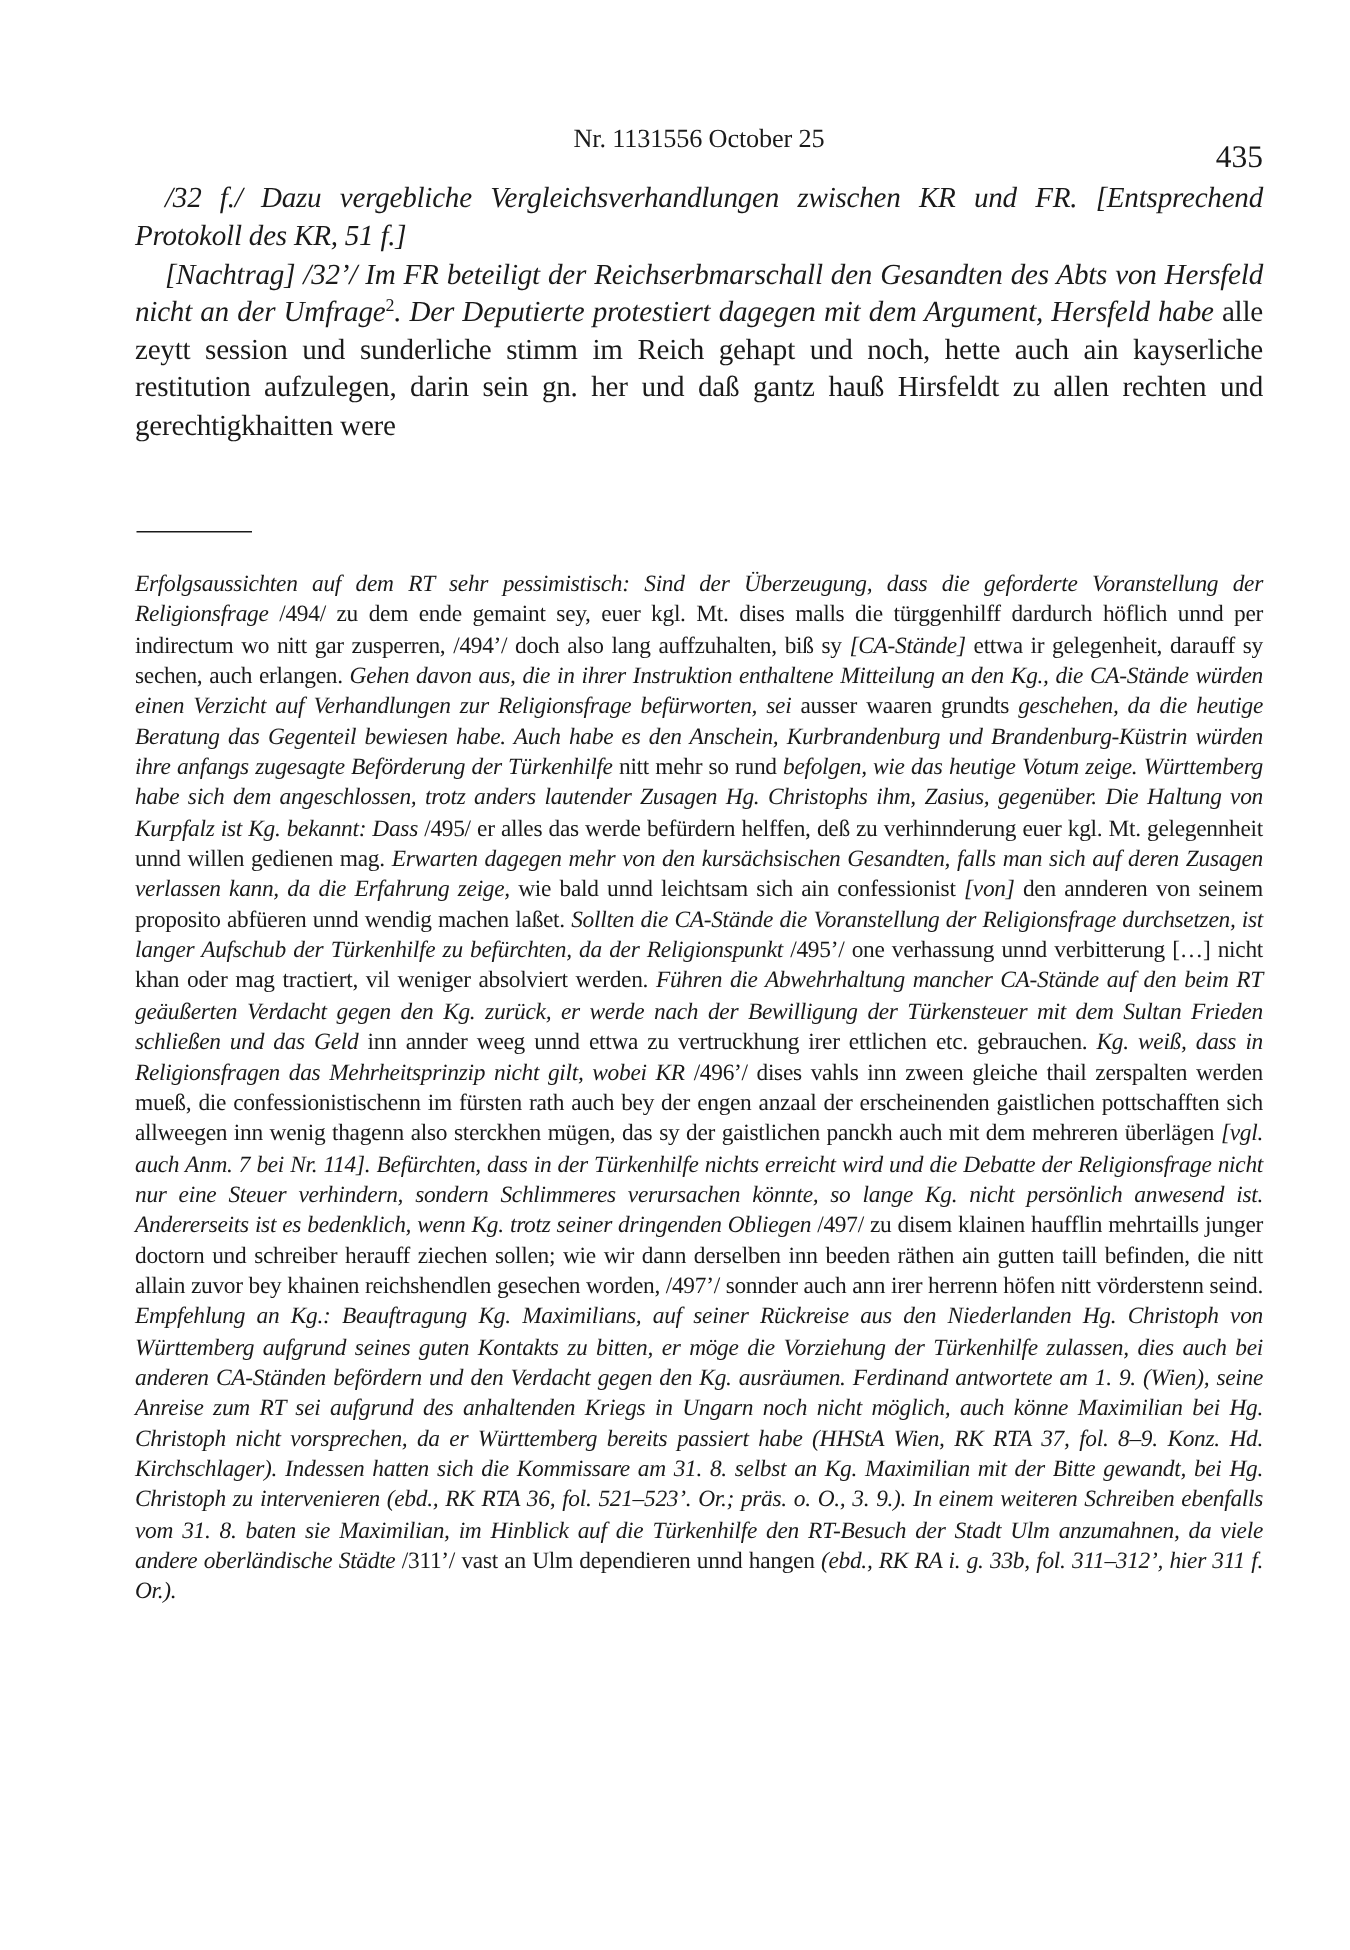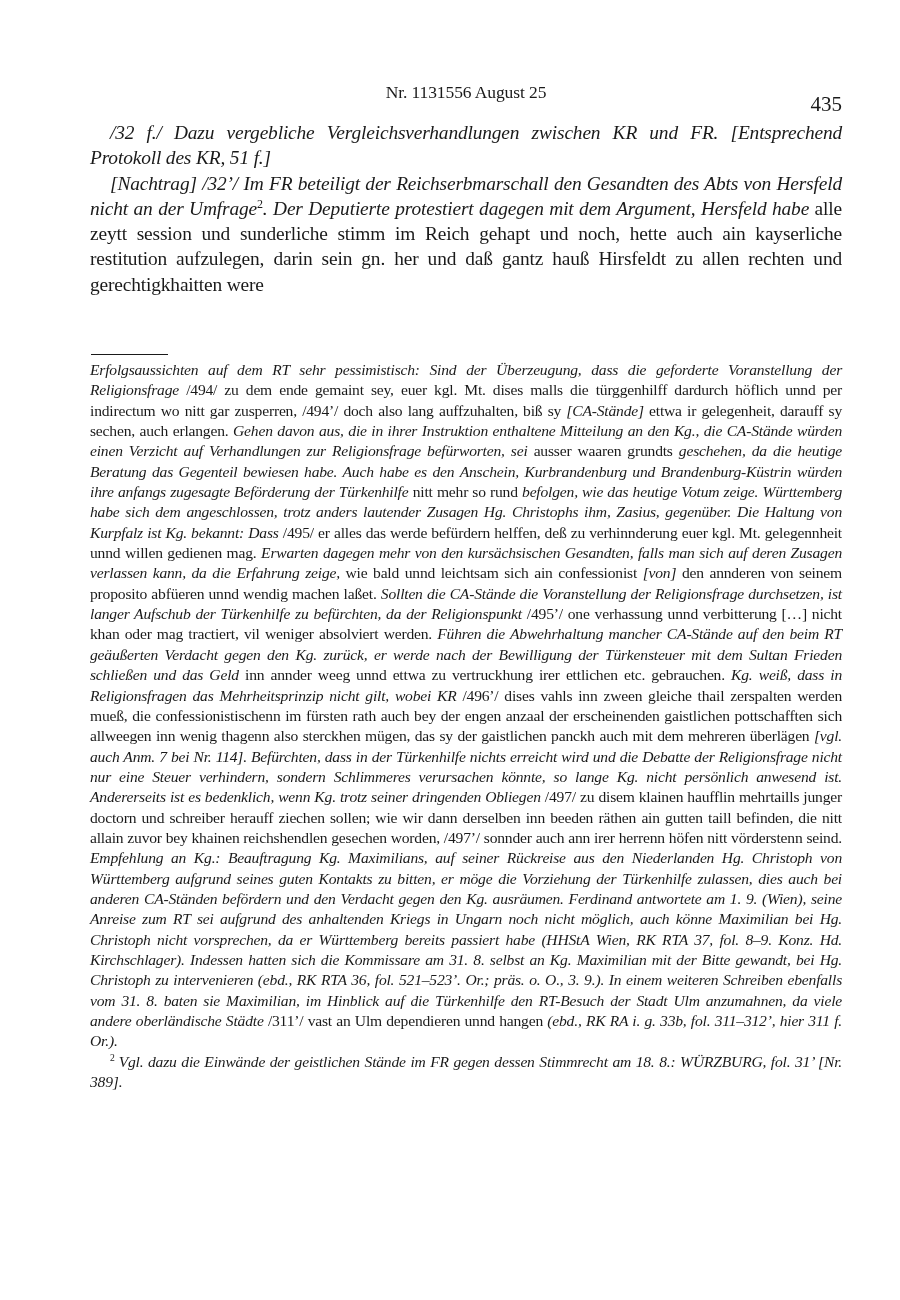--- a/index.html
+++ b/index.html
@@ -61,21 +61,21 @@
     .footnote-rule {
       position: absolute;
       top: 354px;
       left: 1px;
       width: 77px;
       height: 0;
       border-top: 1.2px solid #1a1a1a;
     }
     .footnotes {
       position: absolute;
-      top: 360px;
+      top: 380px;
       left: 0;
       width: 752px;
       font-size: 15.6px;
       line-height: 20.35px;
       text-align: justify;
       letter-spacing: -0.2px;
     }
     .footnotes p {
       margin: 0;
     }
@@ -95,30 +95,29 @@
       margin-right: 4px;
     }
   </style>
 </head>
 <body>
 
 <div class="page">
 
   <div class="running-head">
     <div class="running-title">
-      <span class="nr">Nr. 113</span><span>1556 August 25</span>
+      <span class="nr">Nr. 113</span><span>1556 October 25</span>
     </div>
     <div class="page-number">435</div>
   </div>
 
   <div class="main-text">
     <p><i>/32 f./ Dazu vergebliche Vergleichsverhandlungen zwischen KR und FR. [Entsprechend Protokoll des KR, 51 f.]</i></p>
     <p><i>[Nachtrag] /32’/ Im FR beteiligt der Reichserbmarschall den Gesandten des Abts von Hersfeld nicht an der Umfrage</i><sup>2</sup><i>. Der Deputierte protestiert dagegen mit dem Argument, Hersfeld habe</i><span> alle zeytt session und sunderliche stimm im Reich gehapt und noch, hette auch ain kayserliche restitution aufzulegen, darin sein gn. her und daß gantz hauß Hirsfeldt zu allen rechten und gerechtigkhaitten were</span></p>
   </div>
 
   <div class="footnote-rule"></div>
 
   <div class="footnotes">
     <p><i>Erfolgsaussichten auf dem RT sehr pessimistisch: Sind der Überzeugung, dass die geforderte Voranstellung der Religionsfrage</i><span> /494/ zu dem ende gemaint sey, euer kgl. Mt. dises malls die türggenhilff dardurch höflich unnd per indirectum wo nitt gar zusperren, /494’/ doch also lang auffzuhalten, biß sy </span><i>[CA-Stände]</i><span> ettwa ir gelegenheit, darauff sy sechen, auch erlangen. </span><i>Gehen davon aus, die in ihrer Instruktion enthaltene Mitteilung an den Kg., die CA-Stände würden einen Verzicht auf Verhandlungen zur Religionsfrage befürworten, sei</i><span> ausser waaren grundts </span><i>geschehen, da die heutige Beratung das Gegenteil bewiesen habe. Auch habe es den Anschein, Kurbrandenburg und Brandenburg-Küstrin würden ihre anfangs zugesagte Beförderung der Türkenhilfe</i><span> nitt mehr so rund </span><i>befolgen, wie das heutige Votum zeige. Württemberg habe sich dem angeschlossen, trotz anders lautender Zusagen Hg. Christophs ihm, Zasius, gegenüber. Die Haltung von Kurpfalz ist Kg. bekannt: Dass</i><span> /495/ er alles das werde befürdern helffen, deß zu verhinnderung euer kgl. Mt. gelegennheit unnd willen gedienen mag. </span><i>Erwarten dagegen mehr von den kursächsischen Gesandten, falls man sich auf deren Zusagen verlassen kann, da die Erfahrung zeige,</i><span> wie bald unnd leichtsam sich ain confessionist </span><i>[von]</i><span> den annderen von seinem proposito abfüeren unnd wendig machen laßet. </span><i>Sollten die CA-Stände die Voranstellung der Religionsfrage durchsetzen, ist langer Aufschub der Türkenhilfe zu befürchten, da der Religionspunkt</i><span> /495’/ one verhassung unnd verbitterung […] nicht khan oder mag tractiert, vil weniger absolviert werden. </span><i>Führen die Abwehrhaltung mancher CA-Stände auf den beim RT geäußerten Verdacht gegen den Kg. zurück, er werde nach der Bewilligung der Türkensteuer mit dem Sultan Frieden schließen und das Geld</i><span> inn annder weeg unnd ettwa zu vertruckhung irer ettlichen etc. gebrauchen. </span><i>Kg. weiß, dass in Religionsfragen das Mehrheitsprinzip nicht gilt, wobei KR</i><span> /496’/ dises vahls inn zween gleiche thail zerspalten werden mueß, die confessionistischenn im fürsten rath auch bey der engen anzaal der erscheinenden gaistlichen pottschafften sich allweegen inn wenig thagenn also sterckhen mügen, das sy der gaistlichen panckh auch mit dem mehreren überlägen </span><i>[vgl. auch Anm. 7 bei Nr. 114]. Befürchten, dass in der Türkenhilfe nichts erreicht wird und die Debatte der Religionsfrage nicht nur eine Steuer verhindern, sondern Schlimmeres verursachen könnte, so lange Kg. nicht persönlich anwesend ist. Andererseits ist es bedenklich, wenn Kg. trotz seiner dringenden Obliegen</i><span> /497/ zu disem klainen haufflin mehrtaills junger doctorn und schreiber herauff ziechen sollen; wie wir dann derselben inn beeden räthen ain gutten taill befinden, die nitt allain zuvor bey khainen reichshendlen gesechen worden, /497’/ sonnder auch ann irer herrenn höfen nitt vörderstenn seind. </span><i>Empfehlung an Kg.: Beauftragung Kg. Maximilians, auf seiner Rückreise aus den Niederlanden Hg. Christoph von Württemberg aufgrund seines guten Kontakts zu bitten, er möge die Vorziehung der Türkenhilfe zulassen, dies auch bei anderen CA-Ständen befördern und den Verdacht gegen den Kg. ausräumen. Ferdinand antwortete am 1. 9. (Wien), seine Anreise zum RT sei aufgrund des anhaltenden Kriegs in Ungarn noch nicht möglich, auch könne Maximilian bei Hg. Christoph nicht vorsprechen, da er Württemberg bereits passiert habe (HHStA Wien, RK RTA 37, fol. 8–9. Konz. Hd. Kirchschlager). Indessen hatten sich die Kommissare am 31. 8. selbst an Kg. Maximilian mit der Bitte gewandt, bei Hg. Christoph zu intervenieren (ebd., RK RTA 36, fol. 521–523’. Or.; präs. o. O., 3. 9.). In einem weiteren Schreiben ebenfalls vom 31. 8. baten sie Maximilian, im Hinblick auf die Türkenhilfe den RT-Besuch der Stadt Ulm anzumahnen, da viele andere oberländische Städte</i><span> /311’/ vast an Ulm dependieren unnd hangen </span><i>(ebd., RK RA i. g. 33b, fol. 311–312’, hier 311 f. Or.).</i></p>
-    <p class="fn-new"><span class="fnmark">2</span><i>Vgl. dazu die Einwände der geistlichen Stände im FR gegen dessen Stimmrecht am 18. 8.: WÜRZBURG, fol. 31’ [Nr. 389].</i></p>
   </div>
 
 </div>
 
 </body></html>

